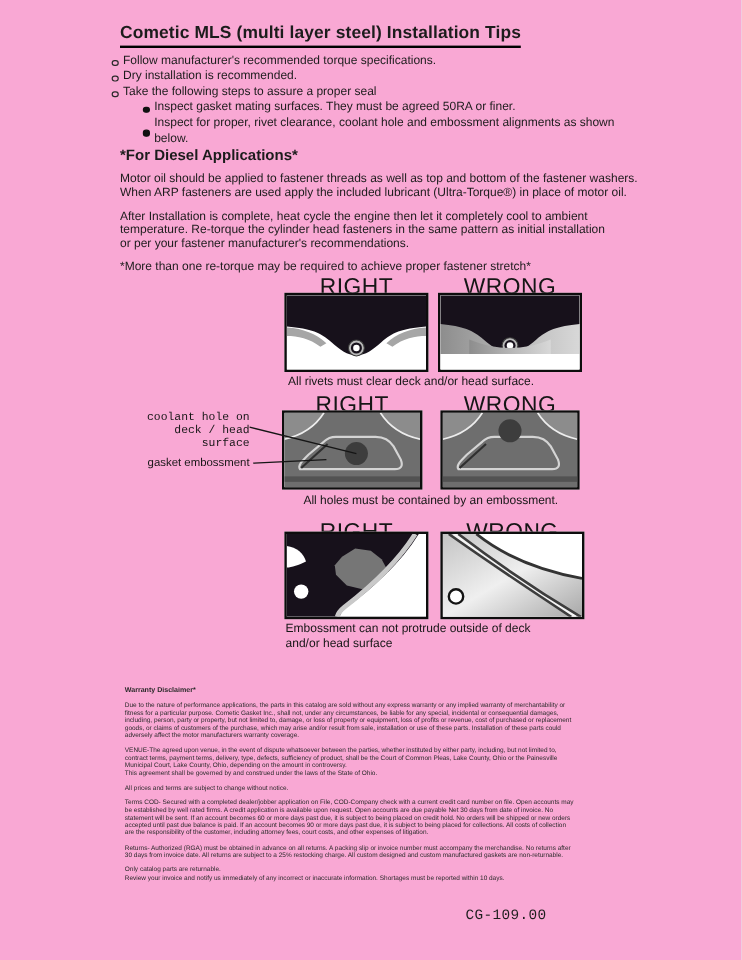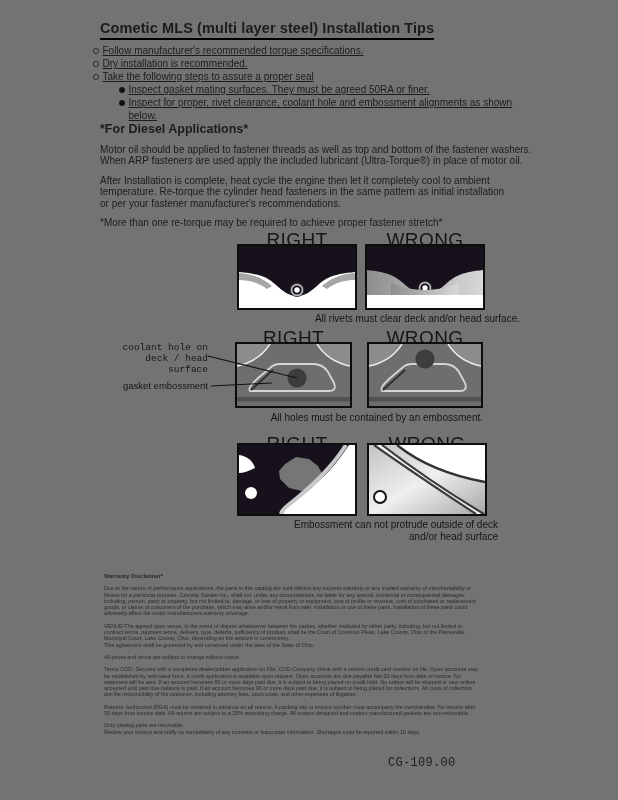--- a/index.html
+++ b/index.html
@@ -1,39 +1,39 @@
 <!DOCTYPE html>
 <html><head>
 <meta charset="utf-8">
 <style>
   html,body{margin:0;padding:0;background:#e9e9e9;}
   .page{
-    position:relative;width:618px;height:800px;background:#737373;
+    position:relative;width:618px;height:800px;background:#f9a8d4;
     font-family:"Liberation Sans", sans-serif;color:#1c1c1c;overflow:hidden;
     margin:0 auto;
   }
   .abs{position:absolute;}
   
   .title{
     left:100px;top:20px;font-size:14.5px;font-weight:bold;
     border-bottom:2px solid #000;padding-bottom:2px;letter-spacing:.1px;white-space:nowrap;
   }
   
   .bullets{left:93px;top:44px;width:440px;font-size:10px;line-height:13px;}
-  .b-row{display:flex;align-items:flex-start;text-decoration:underline;}
+  .b-row{display:flex;align-items:center;}
   .b-row .marker{flex:0 0 auto;width:3.5px;height:3.5px;border:1px solid #2a2a2a;border-radius:50%;margin:4px 4px 0 0;}
   .b-row.sub{margin-left:26px;}
   .b-row.sub .marker{background:#111;border-color:#111;}
   
   .diesel{left:100px;top:124px;width:432px;font-size:10px;line-height:11.5px;}
   .diesel h2{font-size:12.5px;font-weight:bold;margin:0 0 8px 0;}
   .diesel p{margin:0 0 8px 0;white-space:pre-line;}
   
   .dlabel{font-size:19px;letter-spacing:.4px;text-align:center;color:#161616;}
-  .caption{font-size:10px;color:#161616;white-space:pre-line;line-height:11.5px;text-align:right;}
+  .caption{font-size:10px;color:#161616;white-space:pre-line;line-height:11.5px;}
   .panel{border:2px solid #0d0d0d;box-sizing:border-box;background:#fff;}
   .panel svg{display:block;}
   .callout{font-size:9.5px;line-height:11px;text-align:right;white-space:pre-line;color:#161616;}
   
   .warranty{left:104px;top:573px;width:420px;font-size:5.4px;line-height:6.3px;color:#2a2a2a;}
   .warranty h3{font-size:5.9px;font-weight:bold;margin:0 0 6px 0;}
   .warranty p{margin:0 0 6px 0;white-space:pre-line;}
   
   .doc-code{left:388px;top:756px;font-size:12px;letter-spacing:.3px;color:#1e1e1e;font-family:Liberation Mono, monospace;}
 </style>
@@ -151,21 +151,21 @@
       <path d="M14,46 L36,26" stroke="#2f2f2f" stroke-width="1.8" fill="none"></path>
       <circle cx="56" cy="15" r="9.6" fill="#3d3d3d"></circle>
     </svg>
   </div>
 
   <svg class="abs" style="left:205px;top:338px;z-index:5;pointer-events:none;" width="100" height="55" viewBox="0 0 100 55">
     <line x1="3" y1="18" x2="92" y2="40" stroke="#151515" stroke-width="1.1"></line>
     <line x1="6" y1="48" x2="67" y2="45" stroke="#151515" stroke-width="1.1"></line>
   </svg>
 
-  <div class="abs caption" style="left:235px;top:412px;width:248px;text-align:right;">All holes must be contained by an embossment.</div>
+  <div class="abs caption" style="left:235px;top:412px;width:248px;text-align:center;">All holes must be contained by an embossment.</div>
 
   <div class="abs dlabel" style="left:237px;top:433px;width:120px;">RIGHT</div>
   <div class="abs dlabel" style="left:367px;top:433px;width:120px;">WRONG</div>
 
   <div class="abs panel" style="left:237px;top:443px;width:120px;height:73px;">
     <svg width="116" height="69" viewBox="0 0 116 69">
       <rect width="116" height="69" fill="#17111b"></rect>
       <path d="M46,19 L57,12 L70,14 L79,21 L85,32 L77,41 L63,46 L50,43 L41,34 L40,26 Z" fill="#767676"></path>
       <path d="M0,10 C8,11 14,16 16,23 C10,26 4,28 0,28 Z" fill="#ffffff"></path>
       <path d="M110,0 C95,24 72,45 50,61 Q45,65 44,69 L116,69 L116,0 Z" fill="#ffffff"></path>

